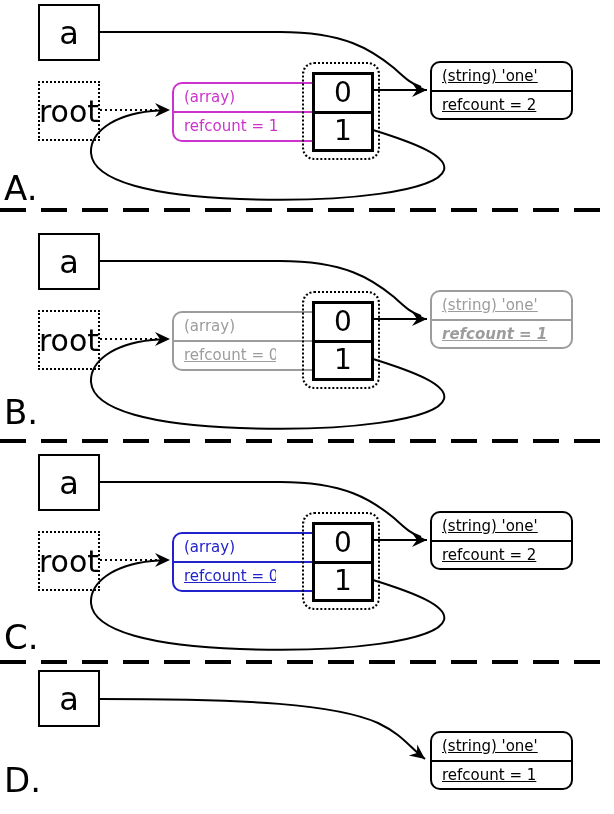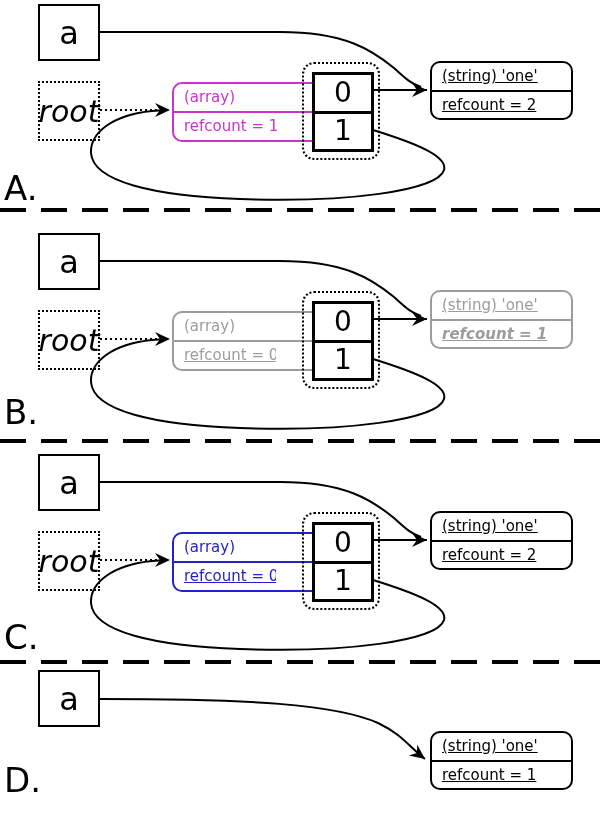--- a/index.html
+++ b/index.html
@@ -10,21 +10,21 @@
   #arrow-layer{position:absolute;left:0;top:0;width:614px;height:814px;z-index:30;pointer-events:none;}
   .abs{position:absolute;box-sizing:border-box;}
 
   
   .var-box{border:2px solid #000;background:#fff;width:62px;height:57px;
            display:flex;align-items:center;justify-content:center;
            font-size:32px;z-index:10;}
   
   .root-box{border:2px dotted #000;background:#fff;width:62px;height:60px;
             display:flex;align-items:center;justify-content:center;
-            font-size:30px;font-style:italic;z-index:10;}
+            font-size:30px;z-index:10;}
 
   
   .tag-box{border:2px solid #000;border-radius:10px;background:#fff;
            width:165px;height:60px;font-size:15px;z-index:5;}
   .tag-row{height:27px;line-height:27px;padding-left:10px;white-space:nowrap;overflow:hidden;}
   .tag-row.second{border-top:2px solid currentColor;height:27px;line-height:26px;}
   .string-box{width:143px;height:59px;z-index:10;text-decoration:underline;}
 
   
   .panel-a .array-box{border-color:var(--magenta);color:var(--magenta);}

